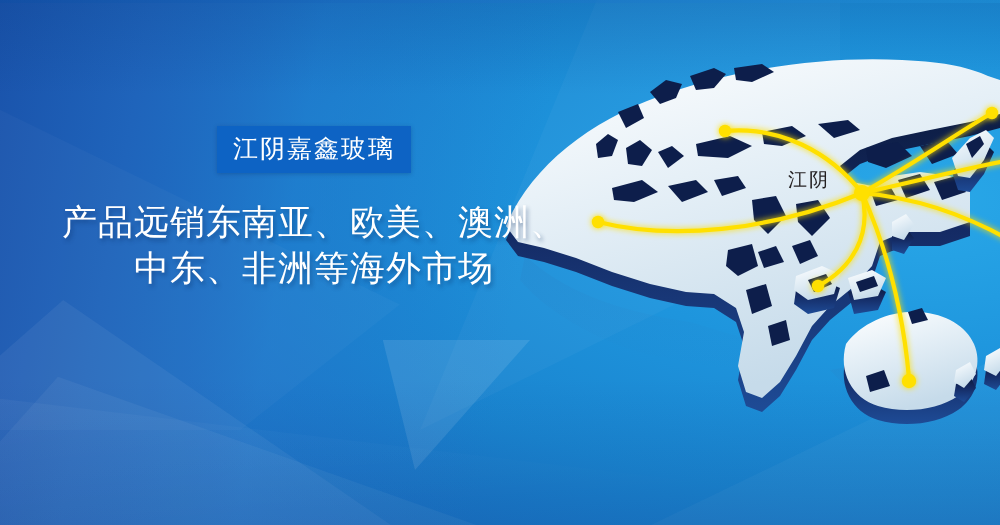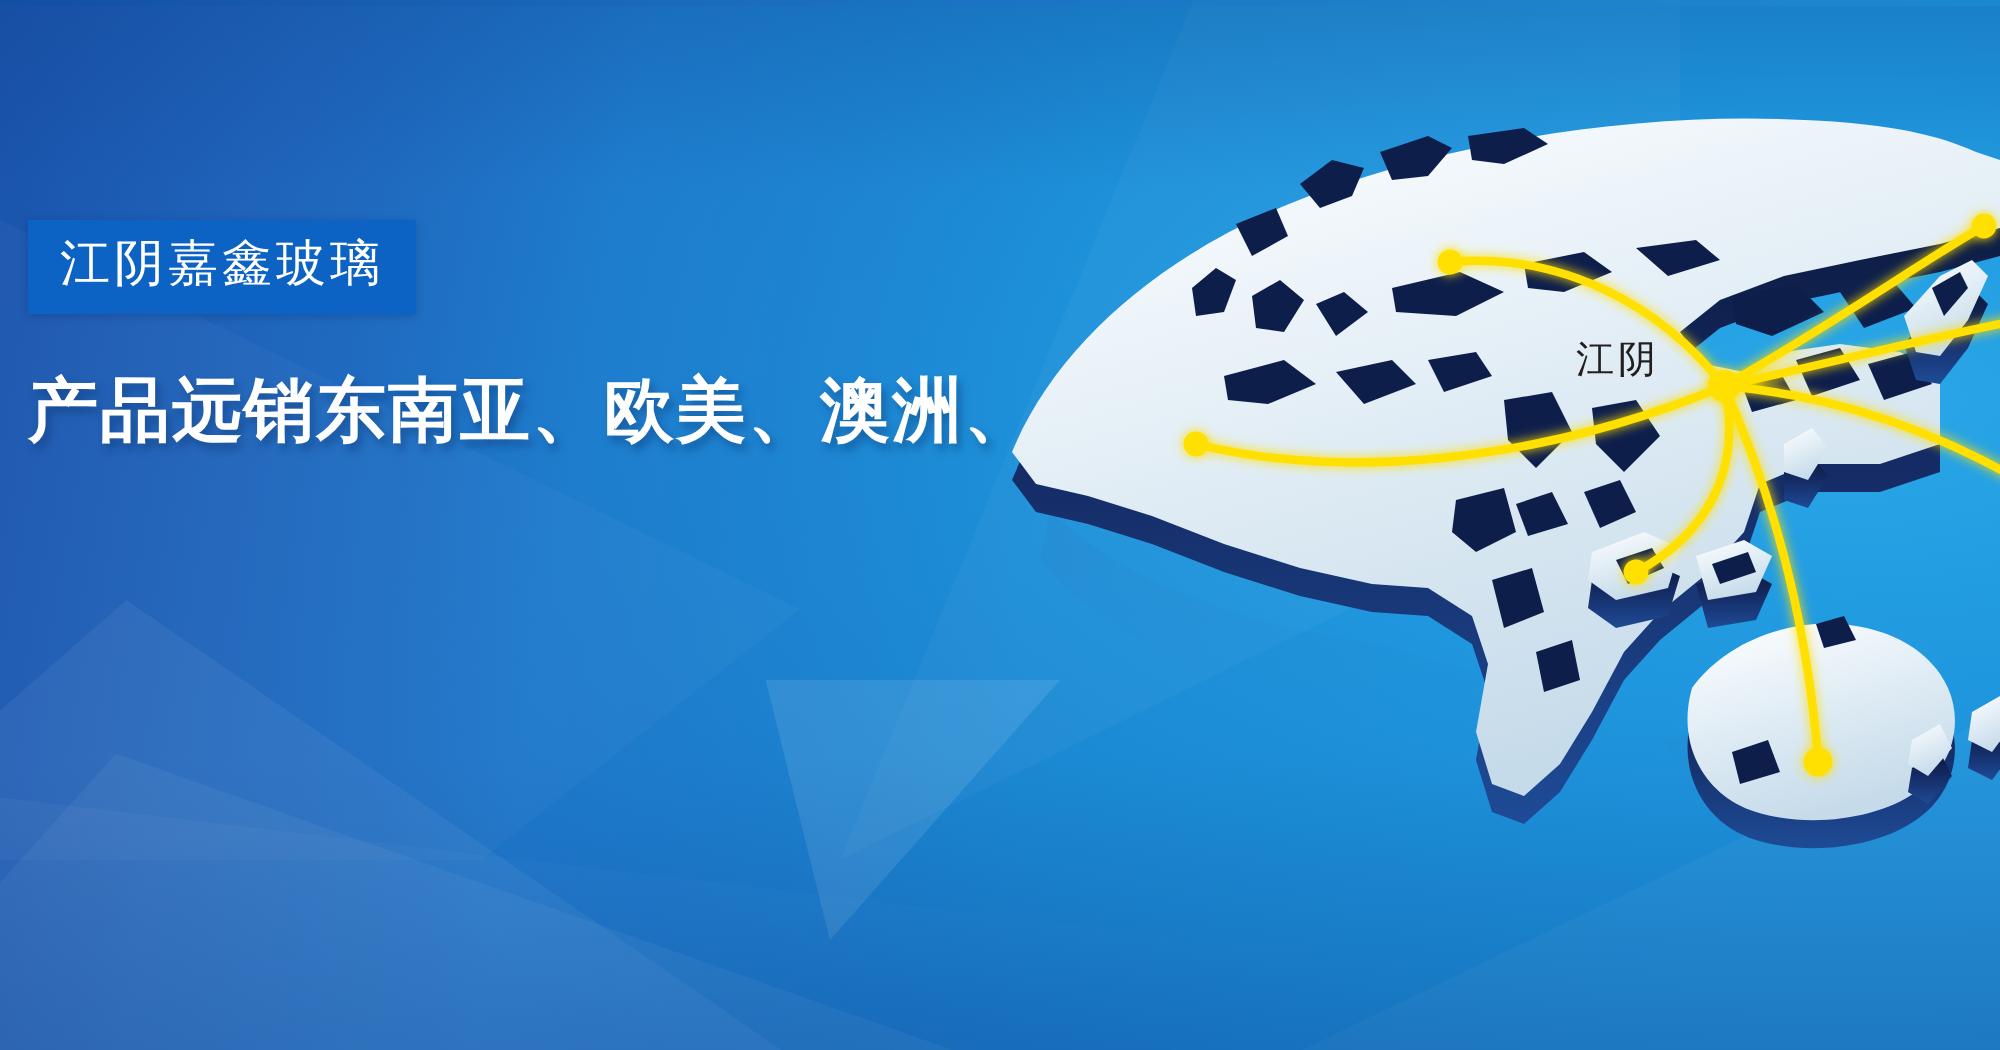--- a/index.html
+++ b/index.html
@@ -50,29 +50,29 @@
       background:rgba(255,255,255,.035);
       clip-path:polygon(0% 100%,100% 8%,100% 100%);}
   .topline{position:absolute;left:0;top:0;width:100%;height:3px;
       background:linear-gradient(90deg,#0f4ea4,#1b6fc4 45%,#1e8fd6 100%);opacity:.55;}
 
   
   .map-wrap{position:absolute;left:500px;top:40px;width:520px;height:450px;}
   .map-wrap svg{display:block;width:100%;height:100%;overflow:visible;}
 
   
-  .copy{position:absolute;left:14px;top:110px;width:600px;}
+  .copy{position:absolute;left:14px;top:126px;width:600px;text-align:center;}
   .badge{
     display:inline-block;background:#0d63c4;color:#ffffff;
     padding:7px 16px 9px 16px;font-size:25px;line-height:1.25;
     letter-spacing:2px;font-weight:400;
     box-shadow:0 1px 4px rgba(0,30,80,.25);
   }
   .headline{
-    margin-top:26px;color:#ffffff;font-weight:bold;font-size:35px;
+    margin-top:26px;color:#ffffff;font-weight:normal;font-size:35px;
     line-height:1.32;letter-spacing:1px;
     text-shadow:2px 3px 4px rgba(10,45,100,.42);
   }
   .headline div{white-space:nowrap;}
   .subcopy{
     margin-top:16px;color:#5fd3f7;font-size:14.5px;line-height:1.62;
     letter-spacing:.2px;
     text-shadow:0 1px 2px rgba(8,50,110,.30);
   }
   .subcopy div{white-space:nowrap;}
@@ -262,17 +262,18 @@
       <text class="hub-label" x="330" y="146" text-anchor="end">江阴</text>
     </svg>
   </div>
 
   <div class="copy">
 
     <div class="badge">江阴嘉鑫玻璃</div>
 
     <div class="headline">
       <div>产品远销东南亚、欧美、澳洲、</div>
+      <div>中东、非洲等海外市场</div>
     </div>
 
 
   </div>
 </div>
 
 </body></html>

